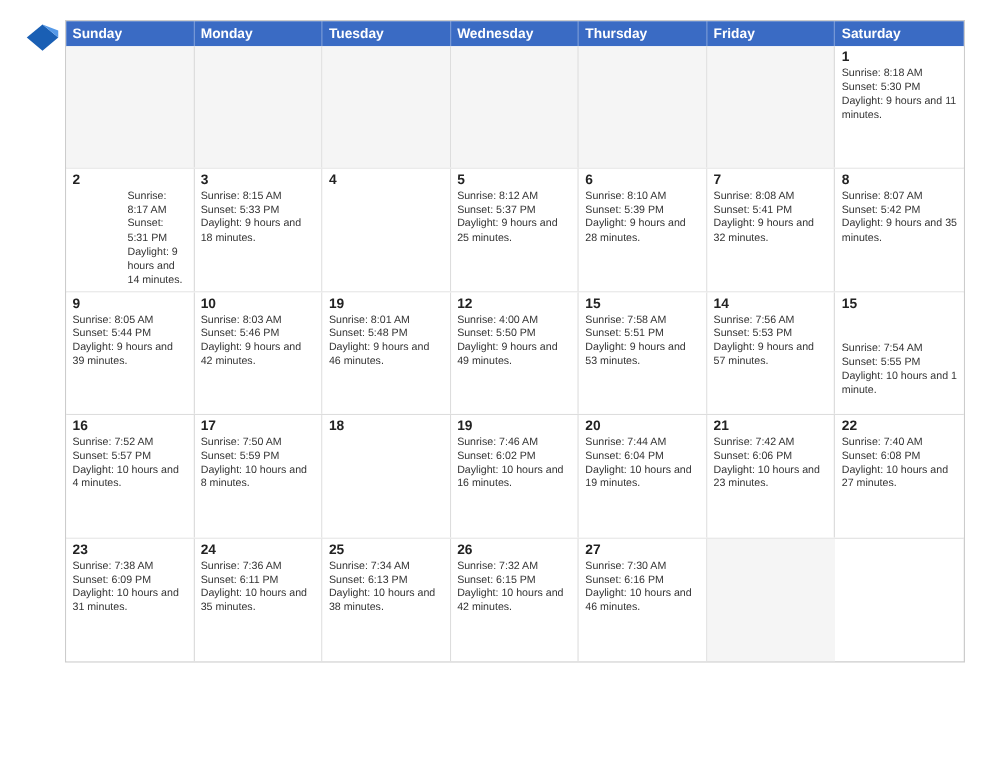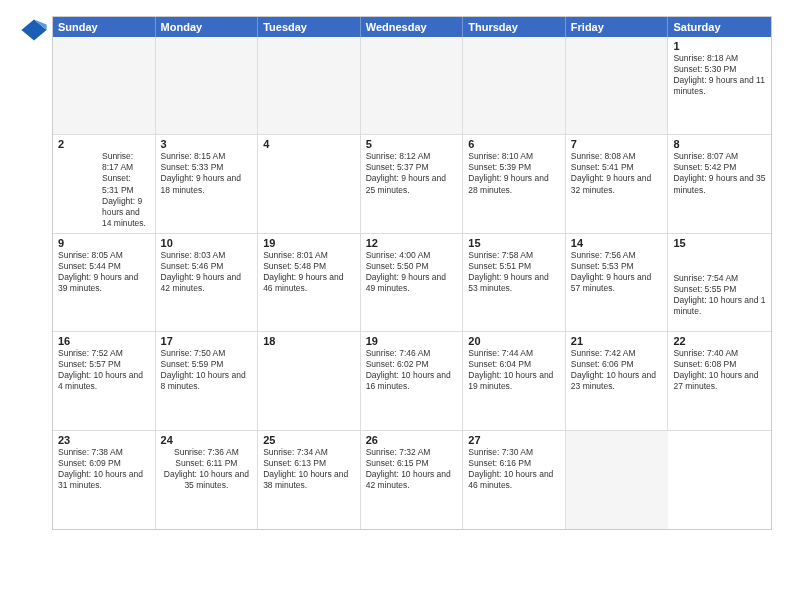--- a/index.html
+++ b/index.html
@@ -283,21 +283,21 @@
         </div>
         <div class="cal-row">
           <div class="cal-cell">
             <div class="day-num">23</div>
             <div class="cell-text" style="white-space: pre-line;">Sunrise: 7:38 AM
 Sunset: 6:09 PM
 Daylight: 10 hours and 31 minutes.</div>
           </div>
           <div class="cal-cell">
             <div class="day-num">24</div>
-            <div class="cell-text" style="white-space: pre-line; text-align: center;">Sunrise: 7:36 AM
+            <div class="cell-text" style="white-space: pre-line;">Sunrise: 7:36 AM
 Sunset: 6:11 PM
 Daylight: 10 hours and 35 minutes.</div>
           </div>
           <div class="cal-cell">
             <div class="day-num">25</div>
             <div class="cell-text" style="white-space: pre-line;">Sunrise: 7:34 AM
 Sunset: 6:13 PM
 Daylight: 10 hours and 38 minutes.</div>
           </div>
           <div class="cal-cell">

